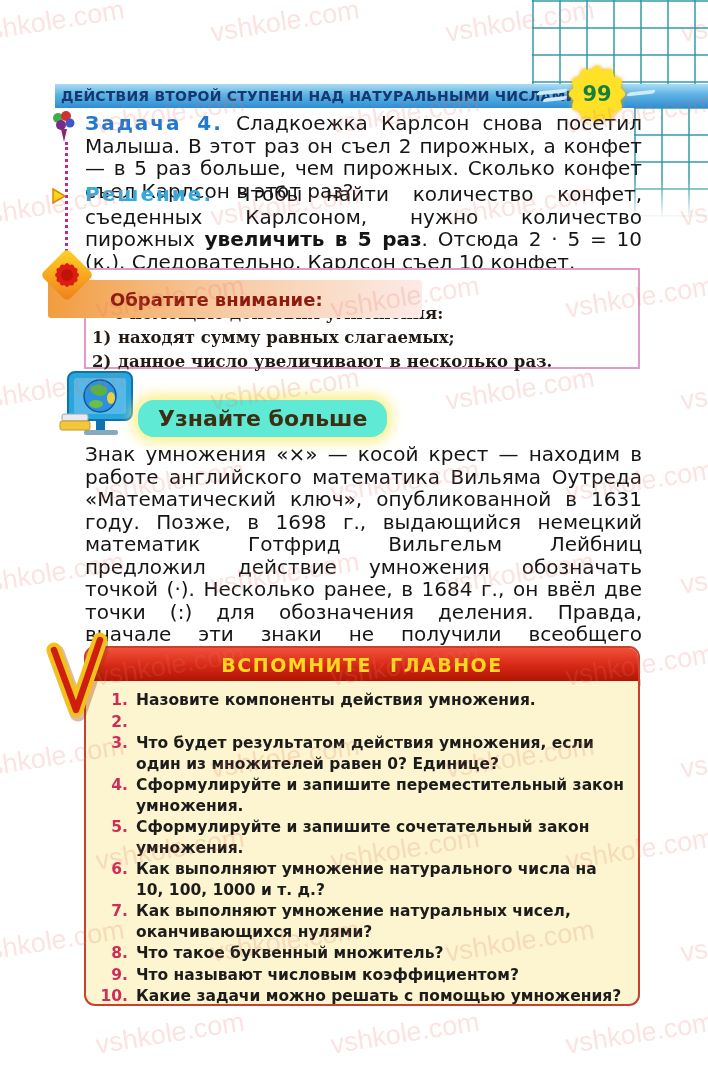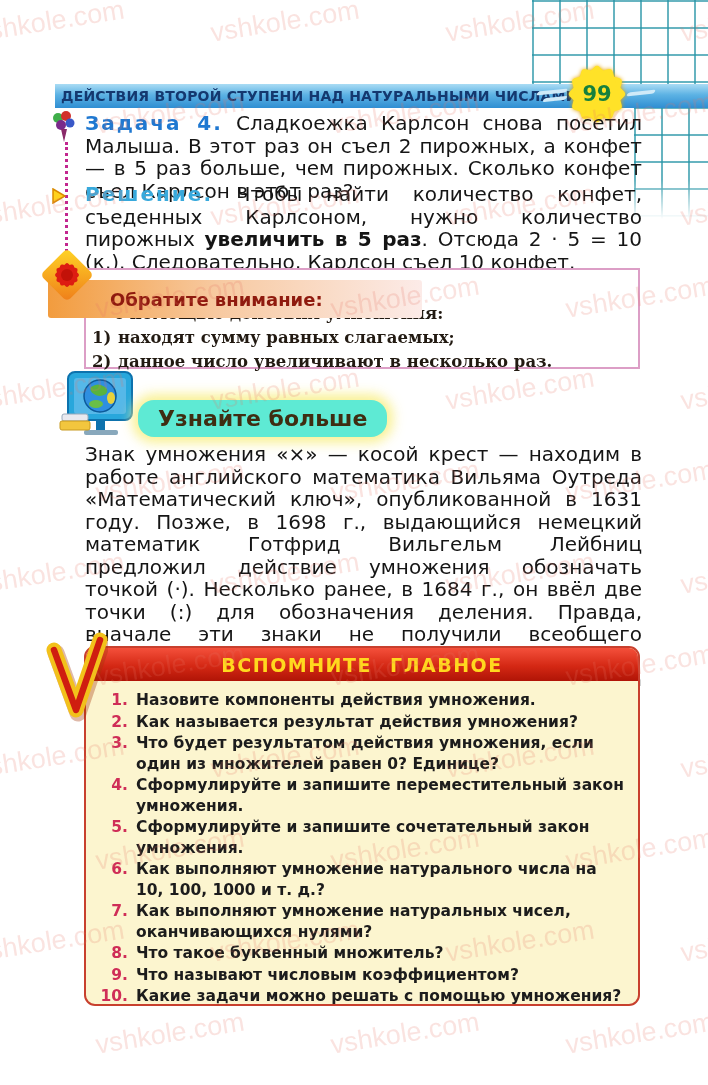--- a/index.html
+++ b/index.html
@@ -179,21 +179,20 @@
     <div class="recall-head">
       <span>ВСПОМНИТЕ ГЛАВНОЕ</span>
     </div>
     <div class="q-list">
         <div class="q-row">
           <span class="q-num">1.</span>
           <span class="q-text">Назовите компоненты действия умножения.</span>
         </div>
         <div class="q-row">
           <span class="q-num">2.</span>
-          <span class="q-text">Как называется результат действия умножения?</span>
         </div>
         <div class="q-row">
           <span class="q-num">3.</span>
           <span class="q-text">Что будет результатом действия умножения, если один из множителей равен 0? Единице?</span>
         </div>
         <div class="q-row">
           <span class="q-num">4.</span>
           <span class="q-text">Сформулируйте и запишите переместительный закон умножения.</span>
         </div>
         <div class="q-row">

